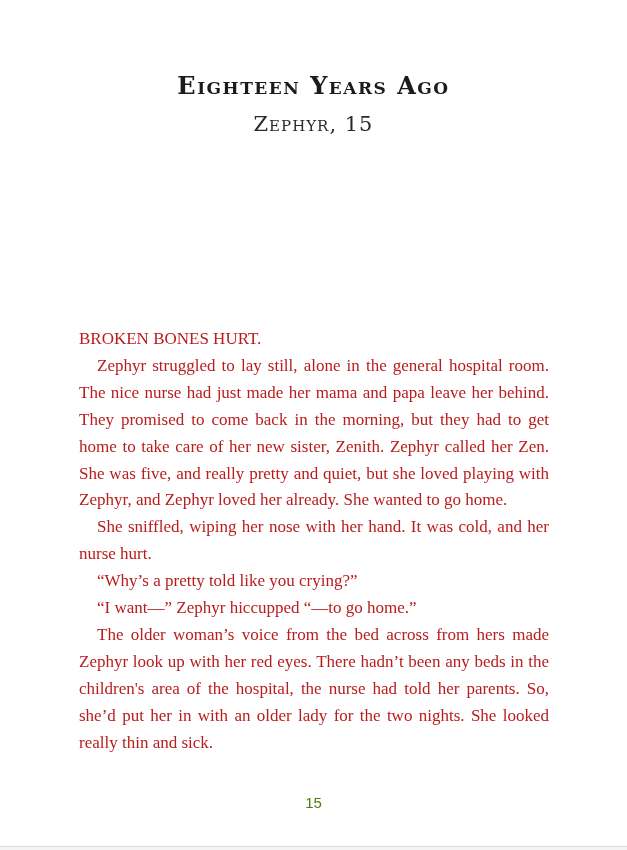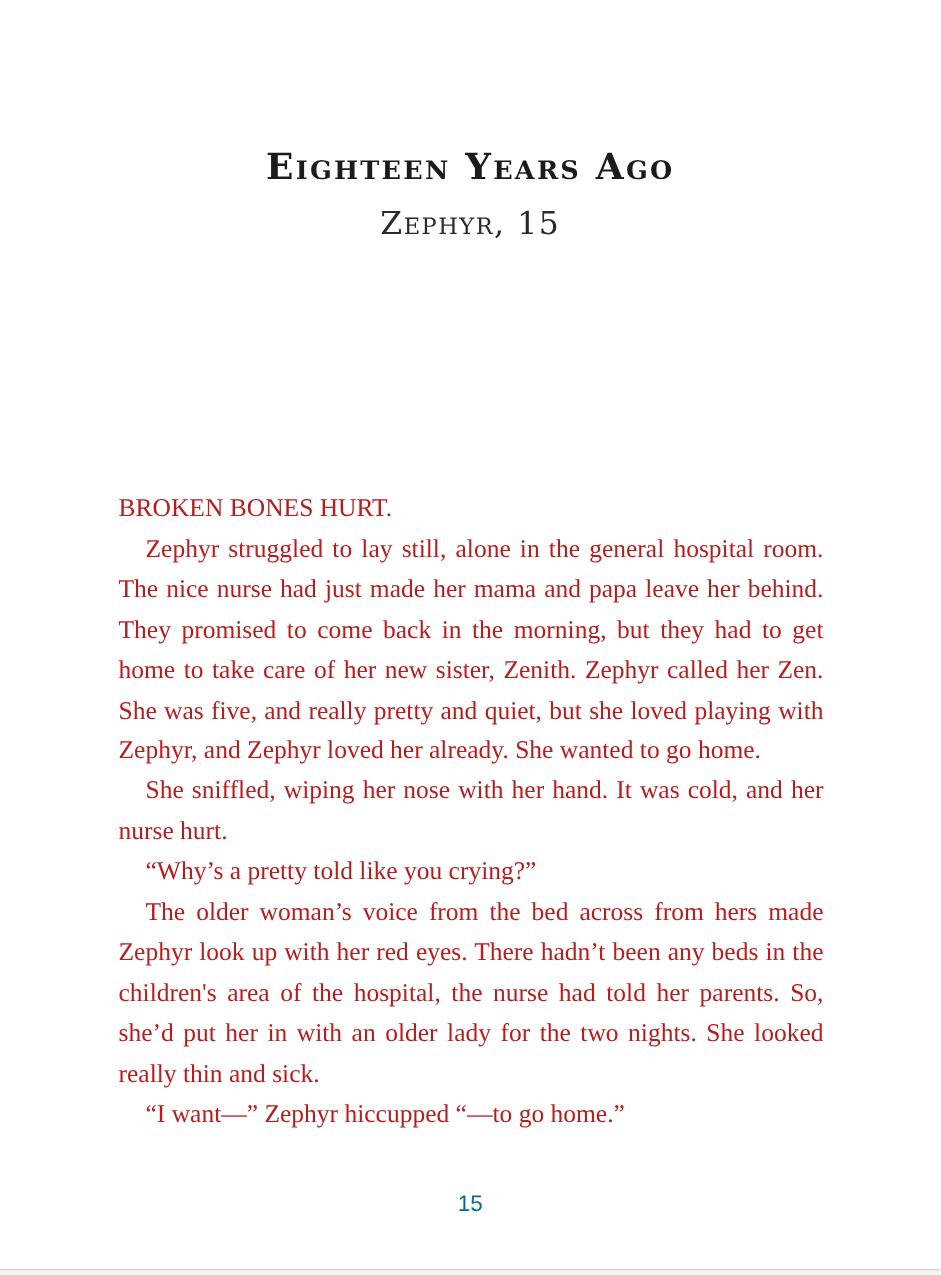--- a/index.html
+++ b/index.html
@@ -9,21 +9,21 @@
   }
   .page {
     position: relative;
     width: 627px;
     height: 850px;
     background: #ffffff;
     overflow: hidden;
     font-family: "Liberation Serif", serif;
   }
   .chapter-head {
-    padding-top: 97px;
+    padding-top: 72px;
     text-align: center;
   }
   .chapter-title {
     font-family: "DejaVu Serif", serif;
     font-variant: small-caps;
     font-weight: 700;
     font-size: 24px;
     line-height: 28px;
     letter-spacing: 1.5px;
     color: #1b1b1b;
@@ -57,21 +57,21 @@
     text-indent: 18px;
   }
   .page-number {
     position: absolute;
     top: 794px;
     left: 0;
     width: 100%;
     text-align: center;
     font-family: "Liberation Sans", sans-serif;
     font-size: 15px;
-    color: #0369a1;
+    color: #4d7c0f;
   }
   .bottom-bar {
     position: absolute;
     bottom: 0;
     left: 0;
     width: 100%;
     height: 3px;
     background: #f4f4f4;
     border-top: 1px solid #d9d9d9;
   }
@@ -84,21 +84,21 @@
   <div class="chapter-head">
     <div class="chapter-title">Eighteen Years Ago</div>
     <div class="chapter-subtitle">Zephyr, 15</div>
   </div>
 
   <div class="body-text">
     <p>BROKEN BONES HURT.</p>
     <p class="indent">Zephyr struggled to lay still, alone in the general hospital room. The nice nurse had just made her mama and papa leave her behind. They promised to come back in the morning, but they had to get home to take care of her new sister, Zenith. Zephyr called her Zen. She was five, and really pretty and quiet, but she loved playing with Zephyr, and Zephyr loved her already. She wanted to go home.</p>
     <p class="indent">She sniffled, wiping her nose with her hand. It was cold, and her nurse hurt.</p>
     <p class="indent">“Why’s a pretty told like you crying?”</p>
+    <p class="indent">“I want—” Zephyr hiccupped “—to go home.”</p>
     <p class="indent">The older woman’s voice from the bed across from hers made Zephyr look up with her red eyes. There hadn’t been any beds in the children's area of the hospital, the nurse had told her parents. So, she’d put her in with an older lady for the two nights. She looked really thin and sick.</p>
-    <p class="indent">“I want—” Zephyr hiccupped “—to go home.”</p>
   </div>
 
   <div class="page-number">15</div>
 
   <div class="bottom-bar"></div>
 
 </div>
 
 </body></html>

